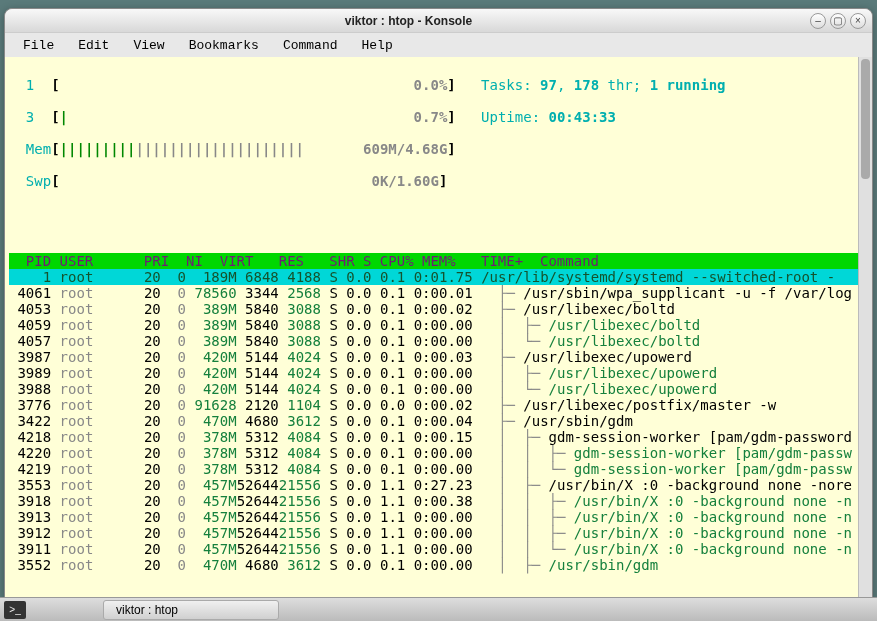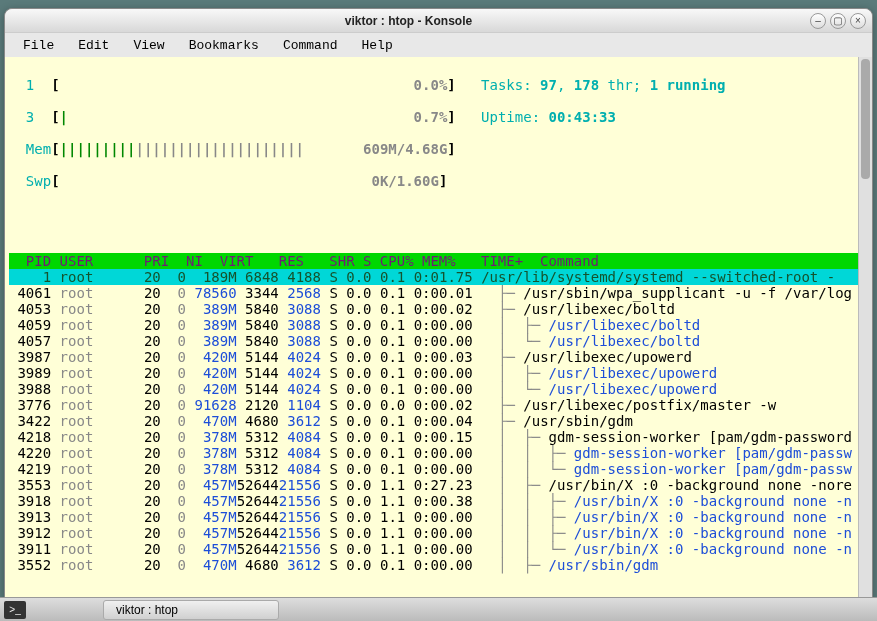--- a/index.html
+++ b/index.html
@@ -68,21 +68,21 @@
   .header-row {
     background: #00d700; color: #701a75;
     white-space: pre; font-weight: normal;
   }
   .selected-row {
     background: #00d7d7; color: #14532d;
     white-space: pre;
   }
   .proc-row { white-space: pre; color: #000; }
   .proc-row .dim { color: #888; }
-  .proc-row .cyan { color: #1d4ed8; }
+  .proc-row .cyan { color: #15803d; }
   
   .taskbar {
     position: absolute; bottom: 0; left: 0; right: 0;
     height: 24px;
     background: linear-gradient(#ddd,#bbb);
     border-top: 1px solid #999;
     display: flex; align-items: center;
     font-size: 12px;
   }
   .taskbar .appicon {

